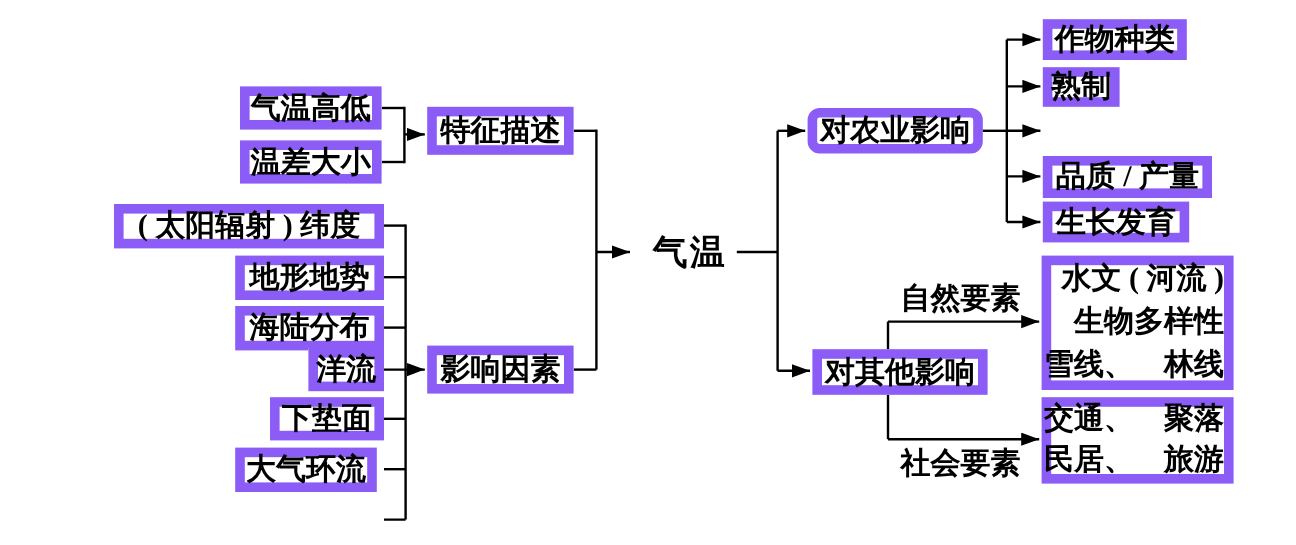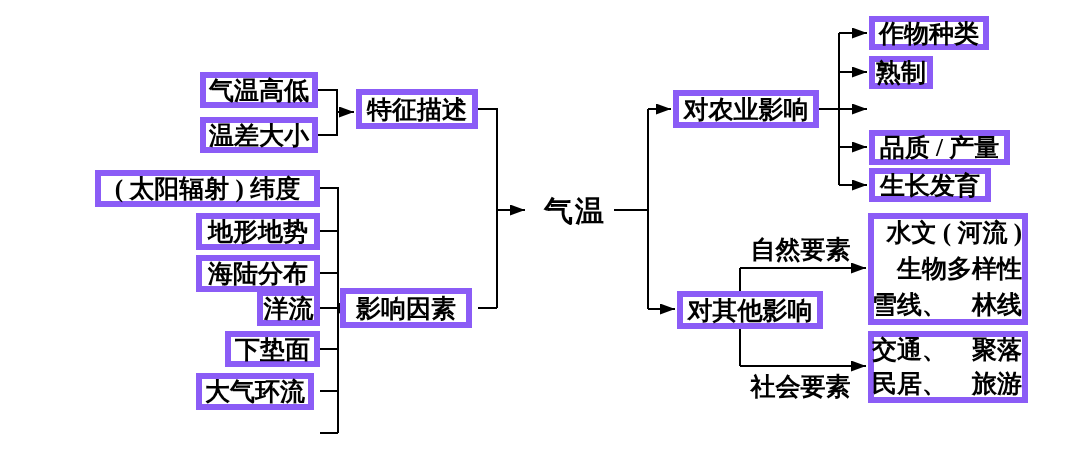--- a/index.html
+++ b/index.html
@@ -19,21 +19,21 @@
   .wires {
     position: absolute;
     left: 0;
     top: 0;
     width: 1080px;
     height: 454px;
   }
   .node {
     position: absolute;
     box-sizing: border-box;
-    border: 6px solid #8b5cf6;
+    border: 8px solid #8b5cf6;
     background: #ffffff;
     display: flex;
     align-items: center;
     justify-content: center;
     font-size: 25px;
     font-weight: 700;
     line-height: 1;
     white-space: nowrap;
   }
   .plain {
@@ -117,25 +117,25 @@
   <div class="node" style="left:356px; top:89px; width:122px; height:40px;">特征描述</div>
   <div class="node" style="left:200px; top:117px; width:118px; height:36px;">温差大小</div>
 
   <div class="node" style="left:95px; top:170px; width:225px; height:37px;">( 太阳辐射 ) 纬度</div>
   <div class="node" style="left:196px; top:213px; width:124px; height:37px;">地形地势</div>
   <div class="node" style="left:196px; top:255px; width:124px; height:37px;">海陆分布</div>
   <div class="node" style="left:257px; top:290px; width:63px; height:36px;">洋流</div>
   <div class="node" style="left:225px; top:331px; width:95px; height:36px;">下垫面</div>
   <div class="node" style="left:196px; top:373px; width:118px; height:37px;">大气环流</div>
   <div class="node" style="left:196px; top:415px; width:124px; height:36px;margin-top:42px;">人类活动</div>
-  <div class="node" style="left:340px; top:288px; width:132px; height:40px;">影响因素</div>
+  <div class="node" style="left:356px; top:288px; width:122px; height:40px;">影响因素</div>
 
   <div class="plain root" style="left:535px; top:194px; width:80px; height:34px;">气温</div>
 
-  <div class="node" style="left:673px; top:90px; width:146px; height:38px;">对农业影响</div>
+  <div class="node" style="left:673px; top:90px; width:146px; height:38px;border-radius:10px;">对农业影响</div>
   <div class="node" style="left:869px; top:16px; width:120px; height:34px;">作物种类</div>
   <div class="node" style="left:869px; top:56px; width:64px; height:33px;">熟制</div>
   <div class="node" style="left:869px; top:130px; width:141px; height:35px;">品质 / 产量</div>
   <div class="node" style="left:869px; top:168px; width:122px; height:34px;">生长发育</div>
 
   <div class="node" style="left:677px; top:291px; width:146px; height:38px;">对其他影响</div>
   <div class="plain" style="left:744px; top:234px; width:113px; height:30px;">自然要素</div>
   <div class="plain" style="left:744px; top:371px; width:113px; height:30px;">社会要素</div>
 
   <div class="node multiline" style="left:868px; top:213px; width:160px; height:112px;">

